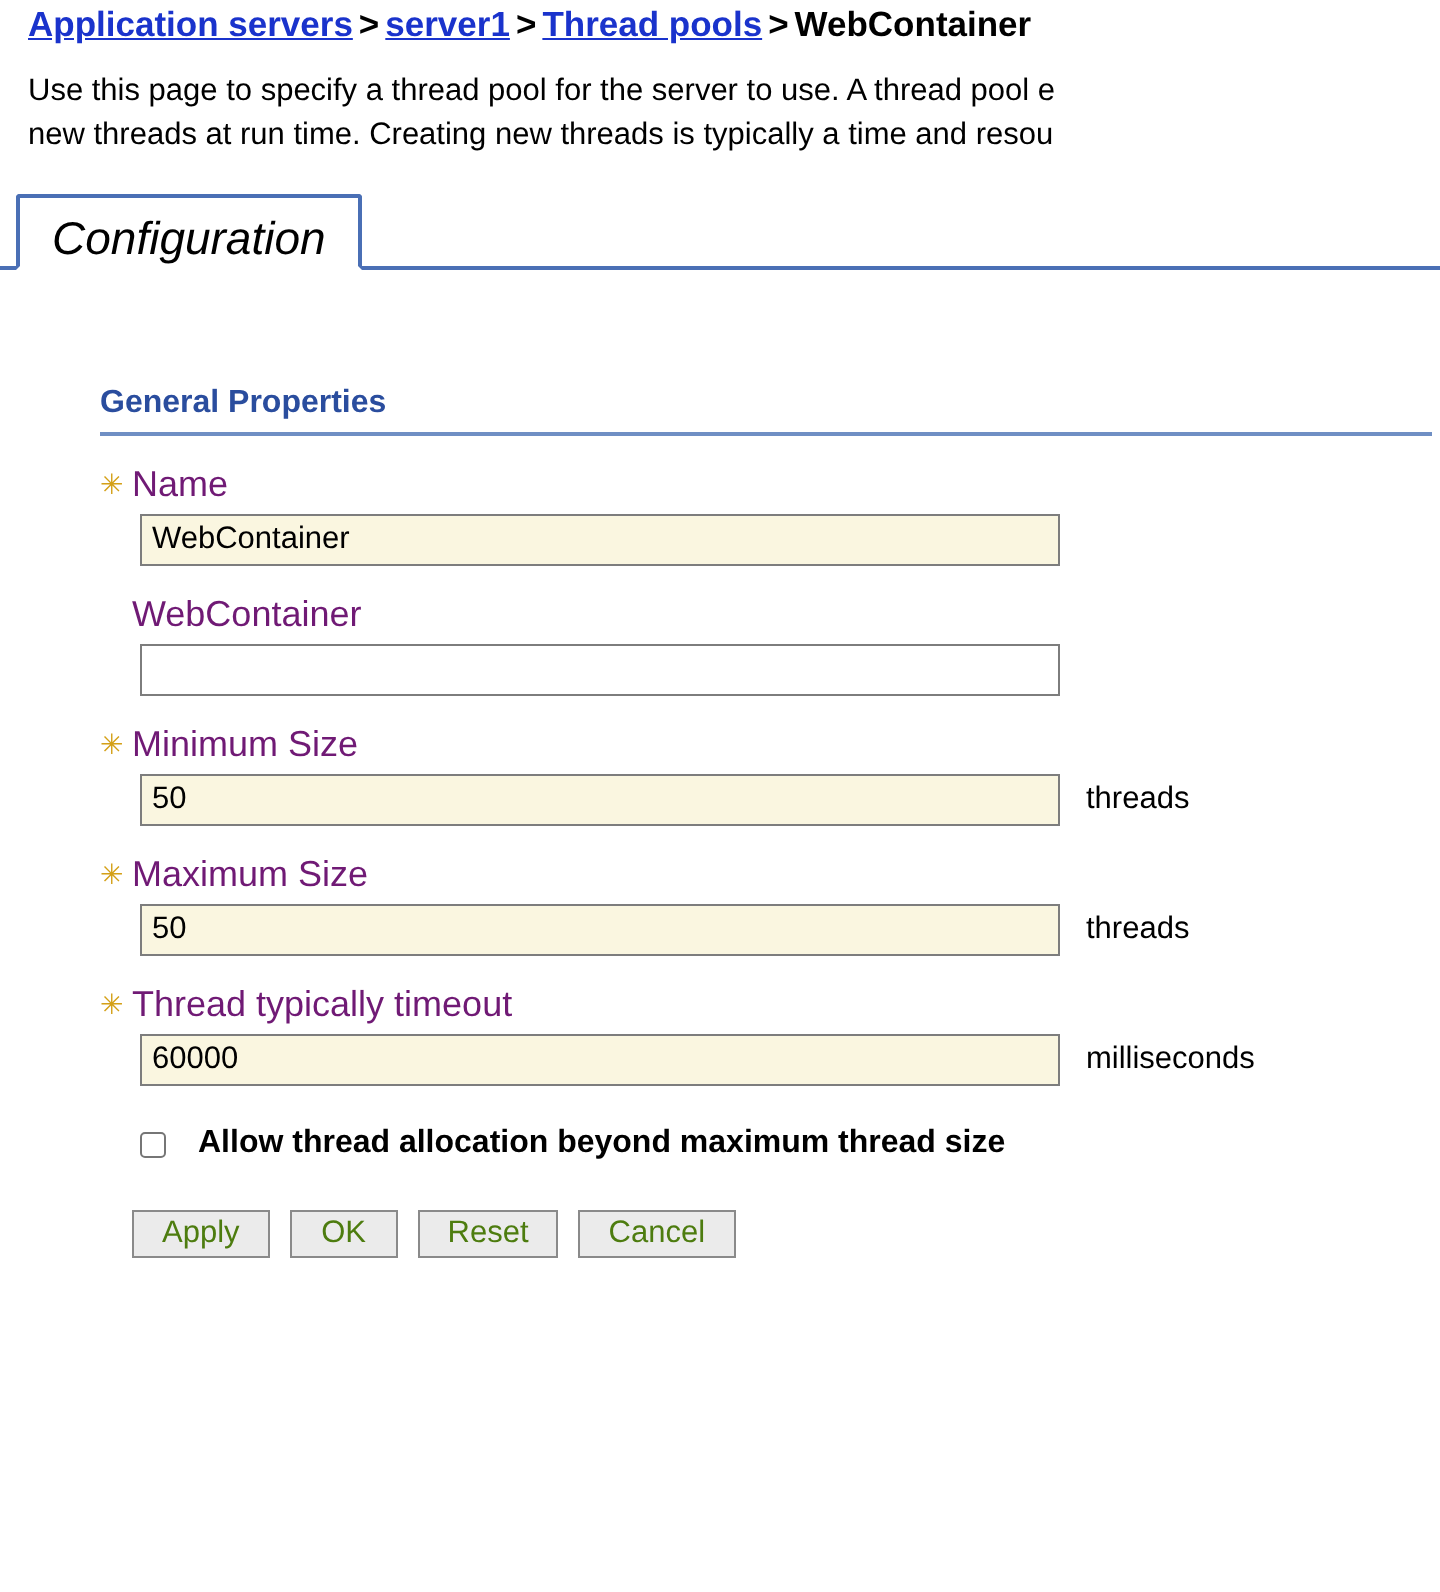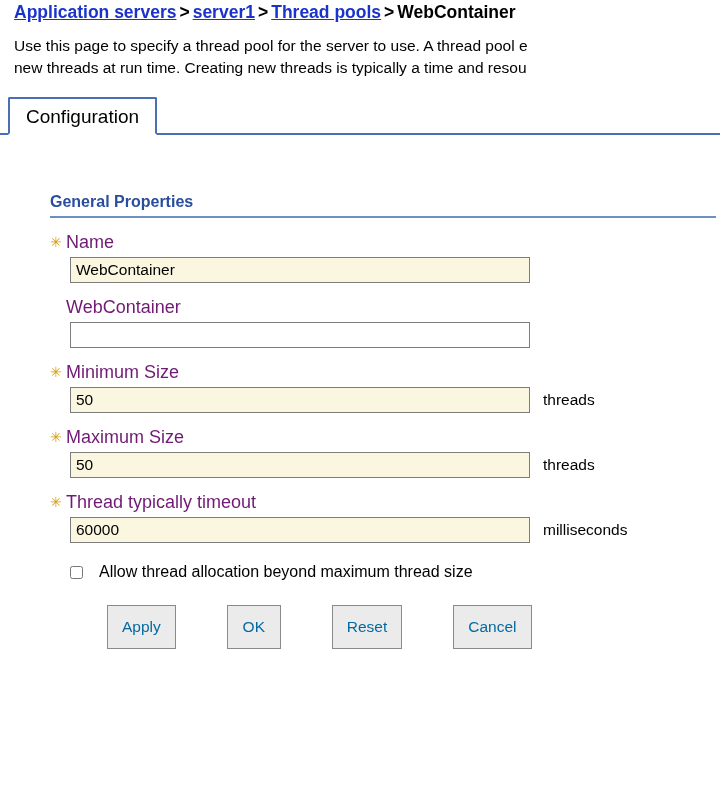--- a/index.html
+++ b/index.html
@@ -75,25 +75,26 @@
   .tab {
     position: absolute;
     left: 8px;
     bottom: 0;
     height: 38px;
     box-sizing: border-box;
     padding: 7px 16px 0 16px;
     border: 2px solid #4a6fb5;
     border-bottom: 2px solid #ffffff;
     background: #ffffff;
-    font-size: 19px;
+    font-size: 23px;
     color: #000000;
     z-index: 2;
     border-top-left-radius: 2px;
     border-top-right-radius: 2px;
+    font-style: italic;
   }
 
   
   .form-area {
     margin-top: 58px;
     padding-left: 50px;
   }
   .section-title {
     font-size: 16px;
     font-weight: bold;
@@ -165,39 +166,39 @@
     margin-left: 20px;
   }
   .checkbox-row input[type=checkbox] {
     width: 13px;
     height: 13px;
     margin: 0;
   }
   .checkbox-label {
     margin-left: 16px;
     font-size: 16px;
+    font-weight: bold;
   }
 
   
   .buttons {
     display: flex;
     margin-top: 24px;
     margin-left: 16px;
     gap: 10px;
   }
   .btn {
     background: #ebebeb;
     border: 1px solid #8a8a8a;
     font-family: "Liberation Sans", sans-serif;
     font-size: 15.5px;
-    color: #0369a1;
-    padding: 12px 14px;
+    color: #4d7c0f;
+    padding: 2px 14px;
     min-width: 54px;
     cursor: pointer;
-    margin-left: 41px;
   }
 </style>
 </head>
 <body>
 
 <div class="page">
 
   <div class="breadcrumb">
     <a href="#">Application servers</a><span class="sep">&gt;</span><a href="#">server1</a><span class="sep">&gt;</span><a href="#">Thread pools</a><span class="sep">&gt;</span><span class="current">WebContainer</span>
   </div>

